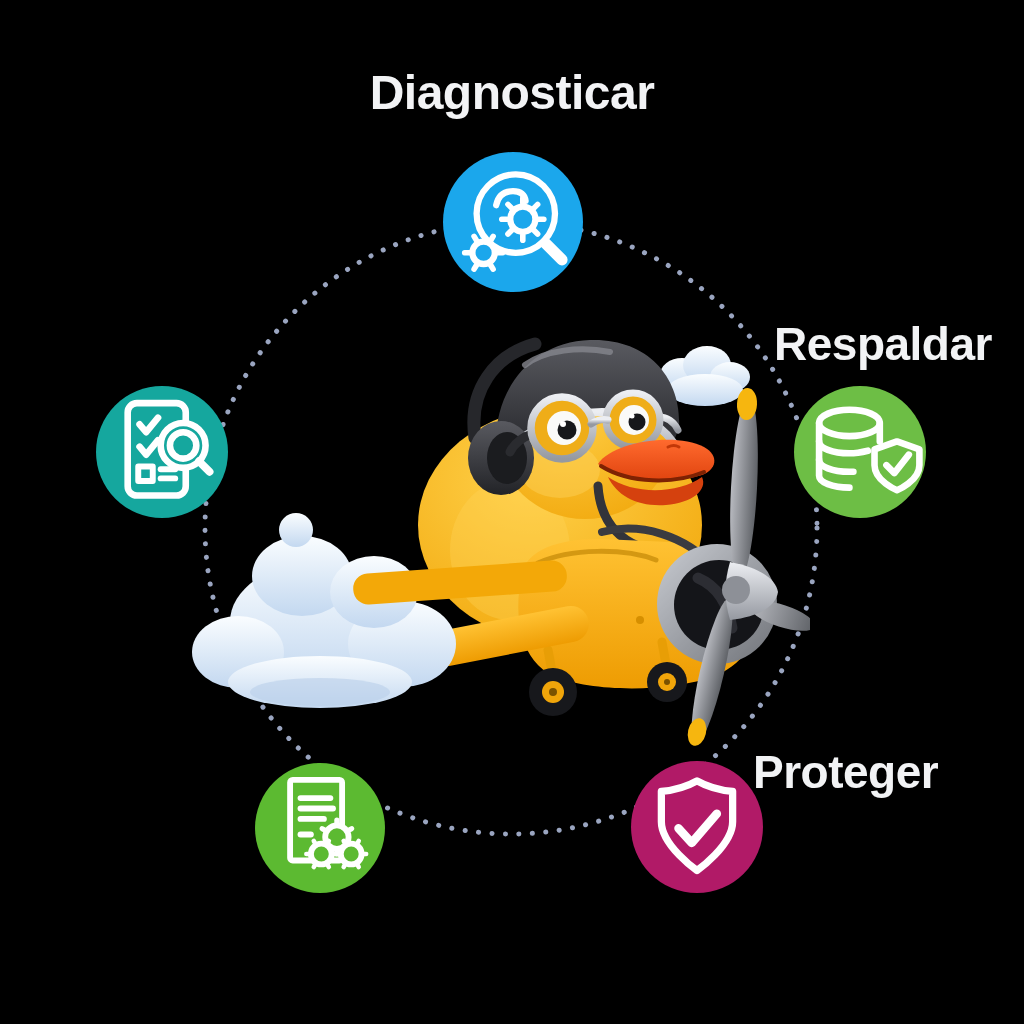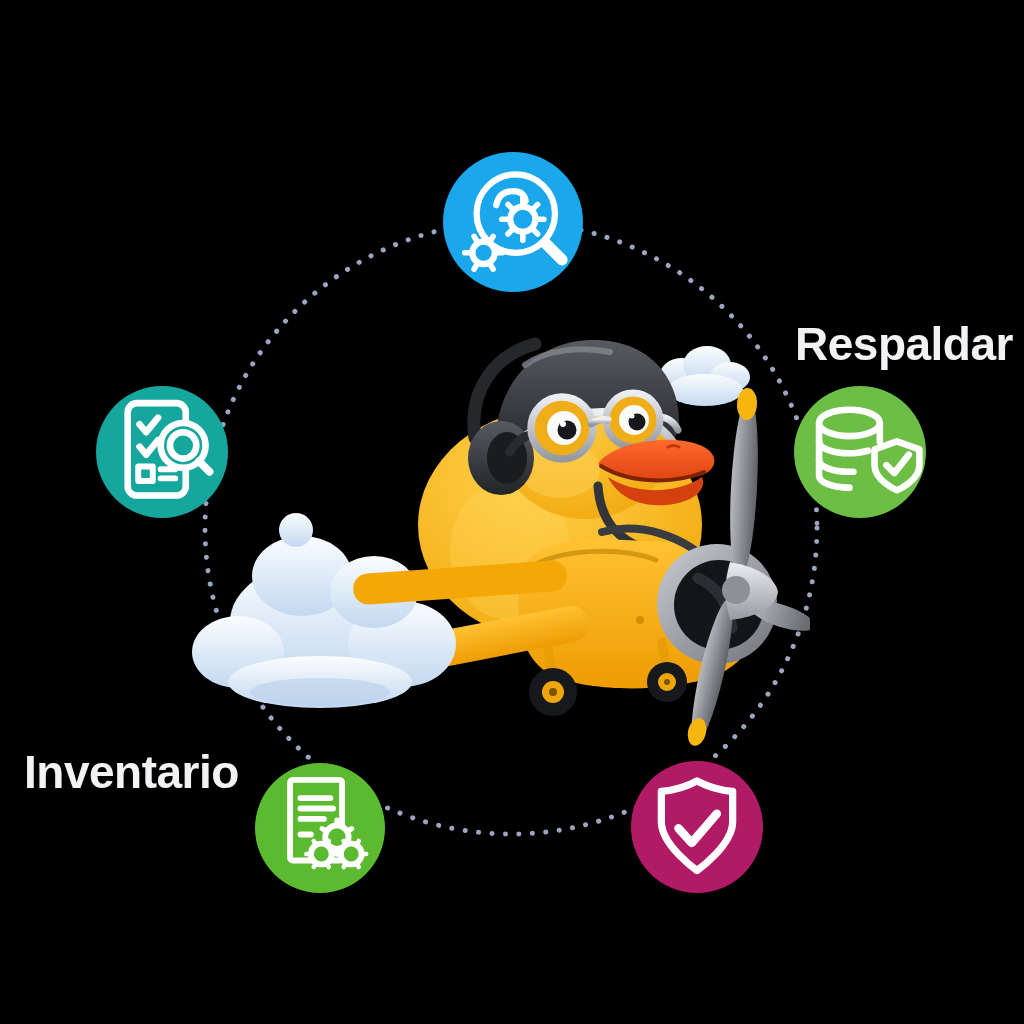--- a/index.html
+++ b/index.html
@@ -271,20 +271,21 @@
         <rect x="32" y="61" width="11" height="11" stroke-width="4.5"></rect>
         <line x1="49" y1="63" x2="60" y2="63" stroke-width="4.5"></line>
         <line x1="49" y1="70" x2="60" y2="70" stroke-width="4.5"></line>
         <circle cx="66" cy="45" r="17" fill="#15A79E"></circle>
         <circle cx="66" cy="45" r="10"></circle>
         <path d="M78 57 l8 8" stroke-width="6"></path>
       </g>
     </svg>
   </div>
 
-
-  <div class="abs label" style="left:795px;top:320px">Respaldar</div>
-
-
-  <div class="abs label" style="left:24px;top:748px">Inventario</div>
+  <div class="abs label title" style="left:512px;top:68px;transform:translateX(-50%)">Diagnosticar</div>
+
+  <div class="abs label" style="left:774px;top:320px">Respaldar</div>
+
+  <div class="abs label" style="left:753px;top:748px">Proteger</div>
+
 
 
 </div>
 
 </body></html>

